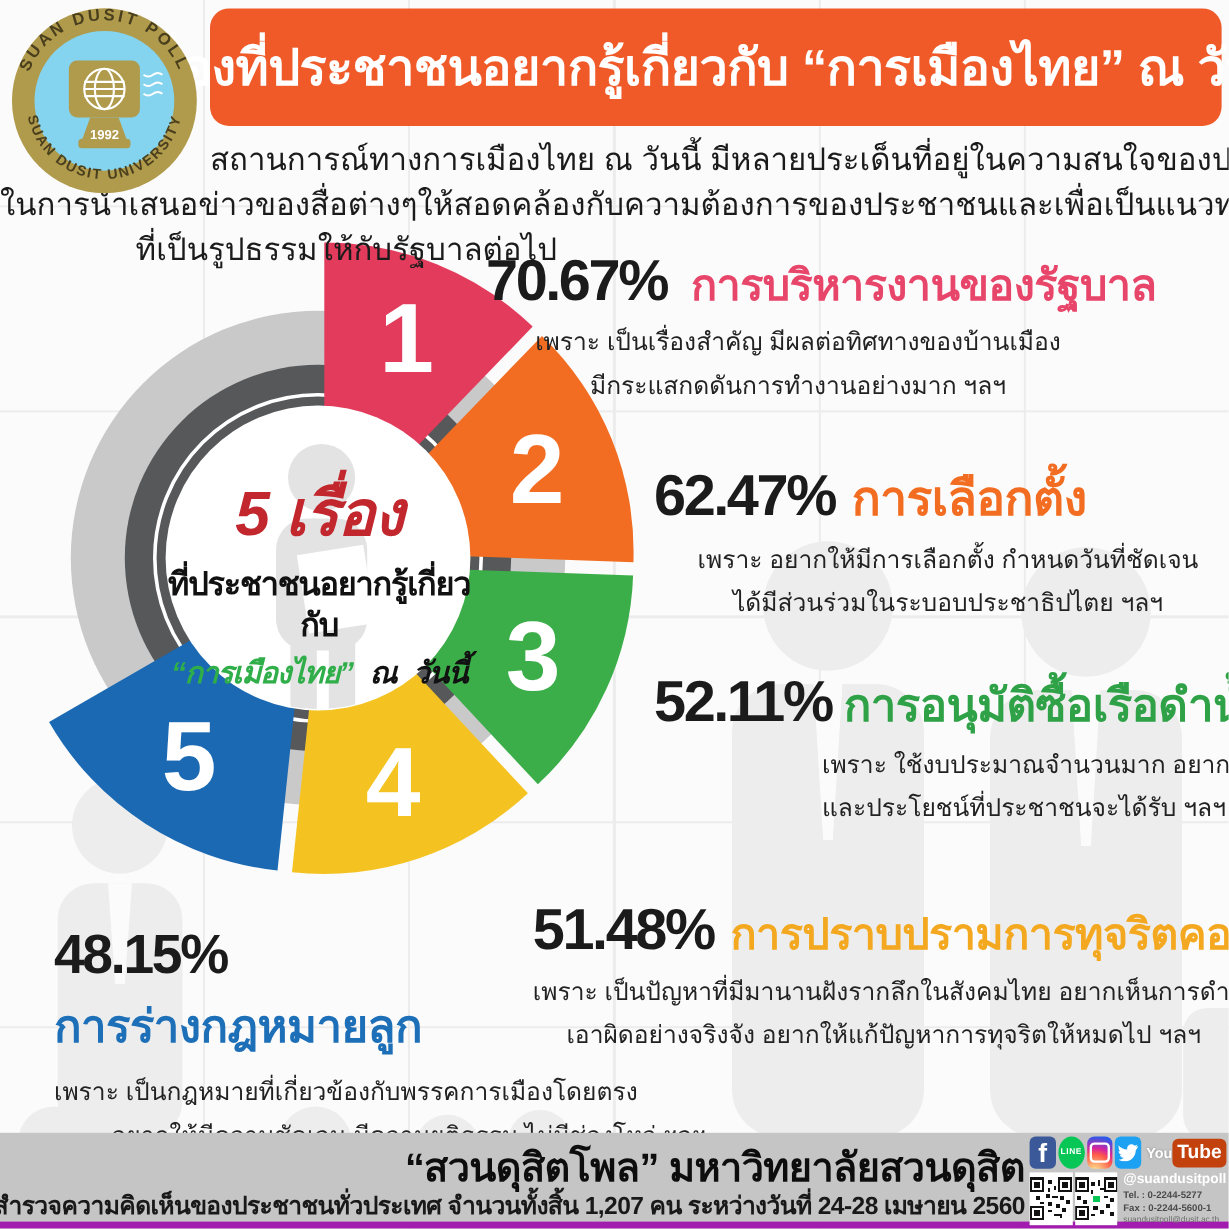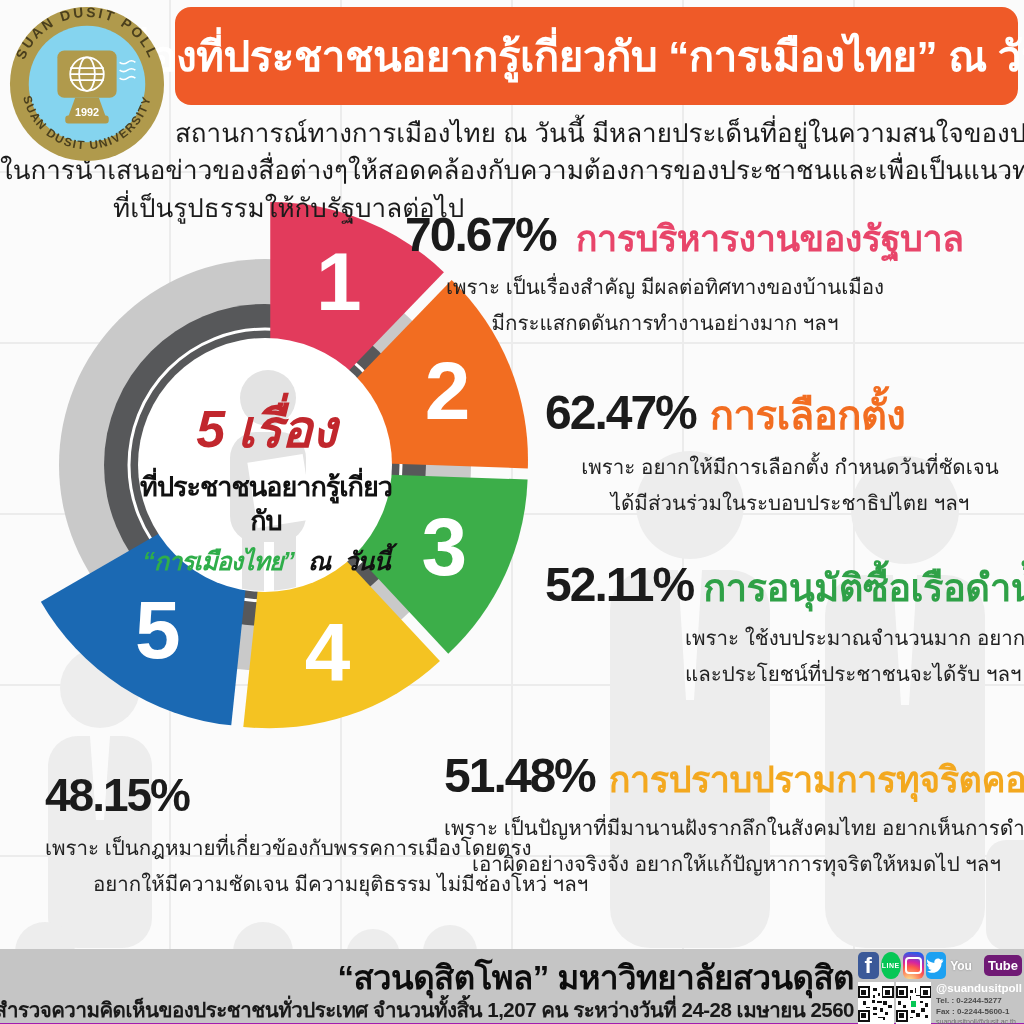--- a/index.html
+++ b/index.html
@@ -60,35 +60,35 @@
   #topic4 .t-title{font-size:36px;margin-left:14px;}
   #topic4 .reason{text-align:center;margin-top:2px;}
   #topic5{left:45px;top:768px;width:520px;}
   #topic5 .pct{font-size:46px;}
   #topic5 .t-title{font-size:38px;display:block;margin-top:2px;}
   #topic5 .reason{margin-top:8px;}
   #topic5 .reason .r2{padding-left:48px;}
 
   
   #footer{position:absolute;left:0;bottom:0;width:1024px;height:74px;background:#c5c5c5;
-    border-bottom:1px solid #a21caf;z-index:6;}
+    border-bottom:6px solid #a21caf;z-index:6;}
   #footer-brand{position:absolute;right:170px;top:2px;font-size:33px;font-weight:bold;color:#0d0d0d;white-space:nowrap;letter-spacing:-.5px;}
   #footer-survey{position:absolute;right:170px;top:44px;font-size:20.5px;font-weight:bold;color:#191919;white-space:nowrap;letter-spacing:-.5px;}
   #social-block{position:absolute;right:2px;top:3px;width:164px;}
   .social-row{display:flex;gap:2px;align-items:center;}
   .si{width:27px;height:27px;display:flex;align-items:center;justify-content:center;
       color:#fff;font-weight:bold;box-sizing:border-box;}
   .fb{background:#3b5998;border-radius:5px;font-size:22px;}
   .li{background:#06c755;border-radius:50%;font-size:7px;letter-spacing:.5px;}
   .ig{background:radial-gradient(circle at 30% 110%,#fdf497 0%,#fd5949 45%,#d6249f 60%,#285AEB 90%);border-radius:6px;}
   .ig-lens{width:13px;height:13px;border:2.5px solid #fff;border-radius:4px;display:block;}
   .tw{background:#1da1f2;border-radius:5px;}
   .yt{display:flex;align-items:center;margin-left:2px;}
   .yt-you{color:#fff;font-size:12px;font-weight:bold;text-shadow:0 0 2px #888;}
-  .yt-tube{background:#701a75;color:#fff;font-size:13px;font-weight:bold;border-radius:5px;padding:3px 4px;margin-left:12px;}
+  .yt-tube{background:#c2410c;color:#fff;font-size:16px;font-weight:bold;border-radius:5px;padding:3px 4px;margin-left:0;}
   .qr-row{display:flex;margin-top:3px;gap:2px;}
   .qr{width:44px;height:44px;background:#fff;}
   #contact{margin-left:3px;line-height:10px;}
   #contact .handle{color:#fff;font-size:11.5px;font-weight:bold;line-height:13px;}
   #contact .tel,#contact .fax{color:#4a4a4a;font-size:8px;font-weight:bold;line-height:11px;}
   #contact .mail{color:#6d6d6d;font-size:7px;line-height:10px;}
 </style>
 </head>
 <body>
 
@@ -241,20 +241,21 @@
     </div>
     <div class="reason">
       <span>เพราะ เป็นปัญหาที่มีมานานฝังรากลึกในสังคมไทย อยากเห็นการดำเนินคดี</span>
       <span>เอาผิดอย่างจริงจัง อยากให้แก้ปัญหาการทุจริตให้หมดไป ฯลฯ</span>
     </div>
   </div>
 
   <div class="topic" id="topic5">
     <div>
       <span class="pct">48.15%</span>
+      <span class="t-title" style="color: rgb(29, 111, 184);">การร่างกฎหมายลูก</span>
     </div>
     <div class="reason">
       <span>เพราะ  เป็นกฎหมายที่เกี่ยวข้องกับพรรคการเมืองโดยตรง</span>
       <span class="r2">อยากให้มีความชัดเจน มีความยุติธรรม ไม่มีช่องโหว่ ฯลฯ</span>
     </div>
   </div>
 
   <div id="footer">
     <div id="footer-brand">“สวนดุสิตโพล” มหาวิทยาลัยสวนดุสิต</div>
     <div id="footer-survey">สำรวจความคิดเห็นของประชาชนทั่วประเทศ จำนวนทั้งสิ้น 1,207 คน ระหว่างวันที่ 24-28 เมษายน 2560</div>

